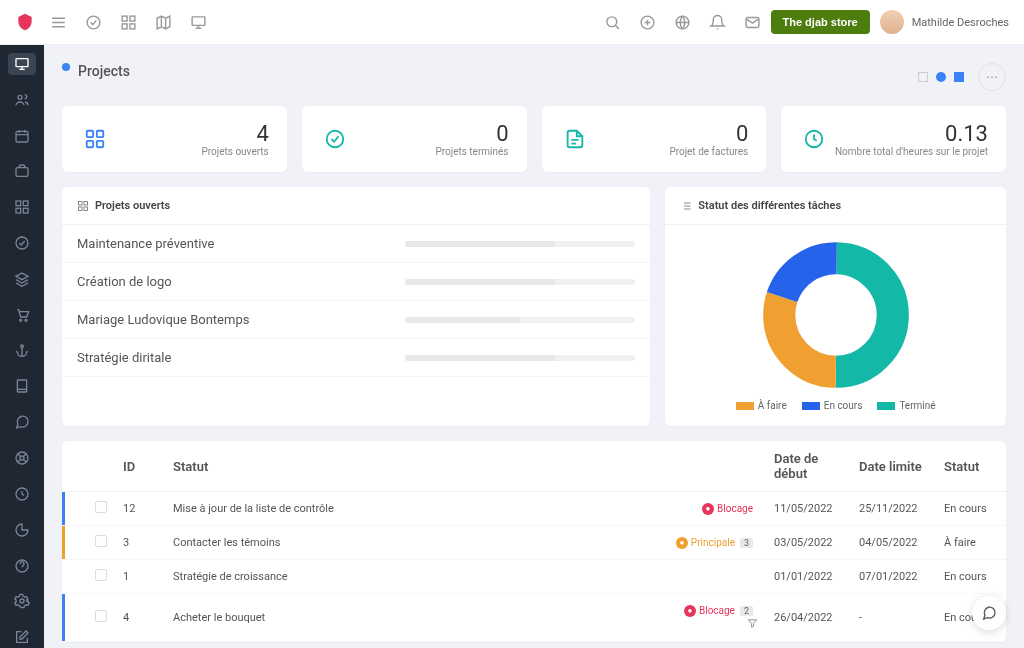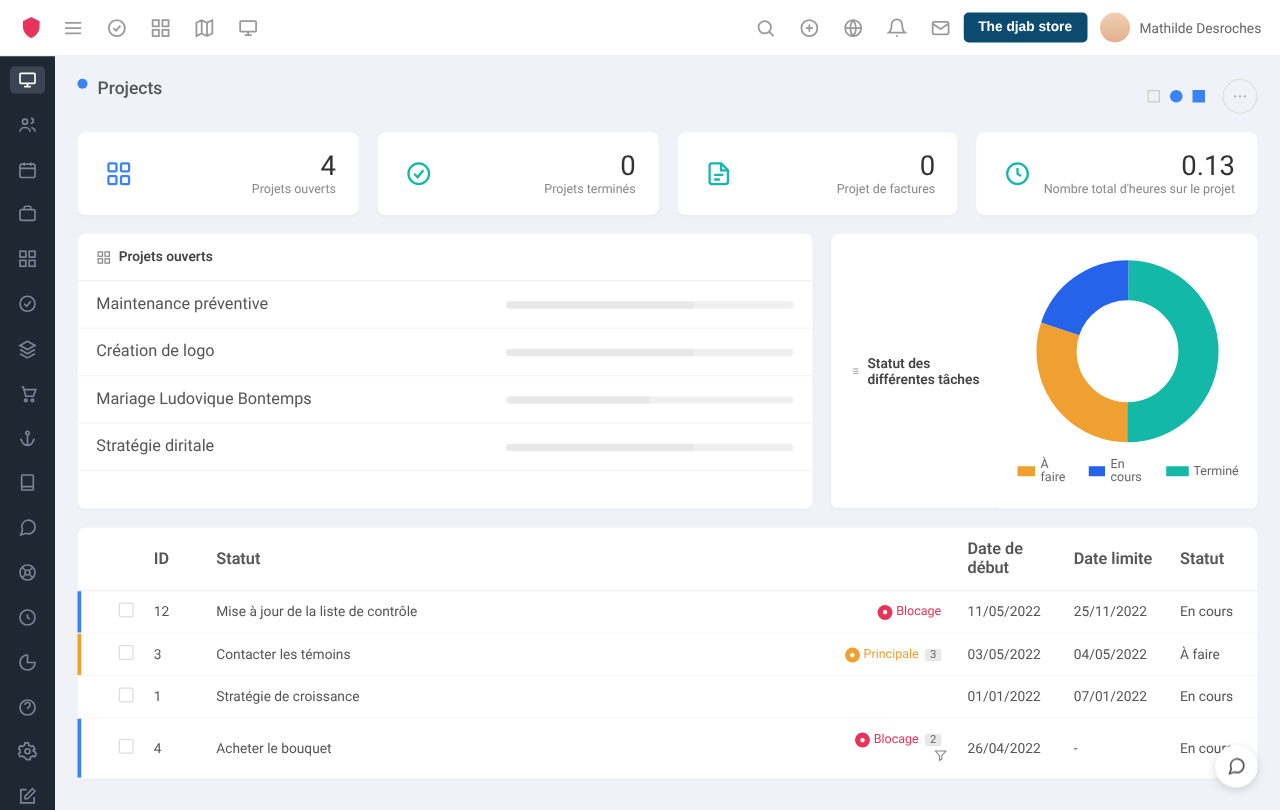--- a/index.html
+++ b/index.html
@@ -2,21 +2,21 @@
 <html><head>
 <meta charset="utf-8">
 <style>
 *{margin:0;padding:0;box-sizing:border-box}
 body{font-family:-apple-system,BlinkMacSystemFont,"Segoe UI",Roboto,sans-serif;font-size:12px;background:#f0f2f7;color:#3a3a3a;width:1024px;height:648px;overflow:hidden}
 .topbar{height:45px;background:#fff;display:flex;align-items:center;padding:0 15px;border-bottom:1px solid #eee}
 .logo{width:20px;height:20px;color:#e6345a;margin-right:15px}
 .top-icons{display:flex;gap:18px;align-items:center;color:#999}
 .top-icons svg{width:17px;height:17px;cursor:pointer}
 .spacer{flex:1}
-.store-btn{background:#0c4a6e;color:#fff;padding:6px 12px;border-radius:4px;font-size:11px;font-weight:600;border:none;cursor:pointer;margin:0 10px}
+.store-btn{background:#4d7c0f;color:#fff;padding:6px 12px;border-radius:4px;font-size:11px;font-weight:600;border:none;cursor:pointer;margin:0 10px}
 .user{display:flex;align-items:center;gap:8px;font-size:11px;color:#666}
 .avatar{width:24px;height:24px;border-radius:50%;background:linear-gradient(#f0d0b0,#e0b090)}
 .layout{display:flex;height:603px}
 .sidebar{width:44px;background:#1f2732;display:flex;flex-direction:column;align-items:center;padding-top:8px;gap:14px}
 .sidebar .nav-item{width:28px;height:28px;display:flex;align-items:center;justify-content:center;color:#7a8494;cursor:pointer;border-radius:4px}
 .sidebar .nav-item.active{background:#3a4452;color:#fff}
 .sidebar svg{width:16px;height:16px}
 .main{flex:1;padding:18px;overflow-y:auto}
 .page-head{display:flex;align-items:flex-start;margin-bottom:15px}
 .page-head .dot{width:8px;height:8px;border-radius:50%;background:#3b82f6;margin-right:8px}
@@ -32,21 +32,21 @@
 .stat-icon{width:30px;height:30px;display:flex;align-items:center;justify-content:center;margin-right:auto}
 .stat-icon svg{width:22px;height:22px}
 .stat-text{text-align:right}
 .stat-val{font-size:22px;font-weight:400;color:#333}
 .stat-lbl{font-size:10px;color:#888}
 .row{display:flex;gap:15px;margin-bottom:15px}
 .card{background:#fff;border-radius:6px;box-shadow:0 1px 2px rgba(0,0,0,.03)}
 .card-head{padding:12px 15px;border-bottom:1px solid #f0f0f0;display:flex;align-items:center;gap:6px;font-size:11px;font-weight:600;color:#444}
 .card-head svg{width:12px;height:12px;color:#888}
 .projects-card{flex:1.9}
-.status-card{flex:1.1;display:flex;flex-direction:row}
+.status-card{flex:1.1;display:flex;flex-direction:column}
 .proj-row{padding:11px 15px;border-bottom:1px solid #f5f5f5;display:flex;align-items:center;font-size:13px;color:#555}
 .proj-name{flex:1}
 .prog{width:230px;height:6px;background:#f0f0f0;border-radius:3px;overflow:hidden}
 .prog-fill{height:100%;background:#e8e8e8}
 .chart-wrap{flex:1;display:flex;flex-direction:column;align-items:center;justify-content:center;padding:15px}
 .donut{width:150px;height:150px}
 .legend{display:flex;gap:15px;margin-top:10px;font-size:10px;color:#666}
 .leg{display:flex;align-items:center;gap:4px}
 .leg-sw{width:18px;height:8px}
 .tasks-card{width:100%}

